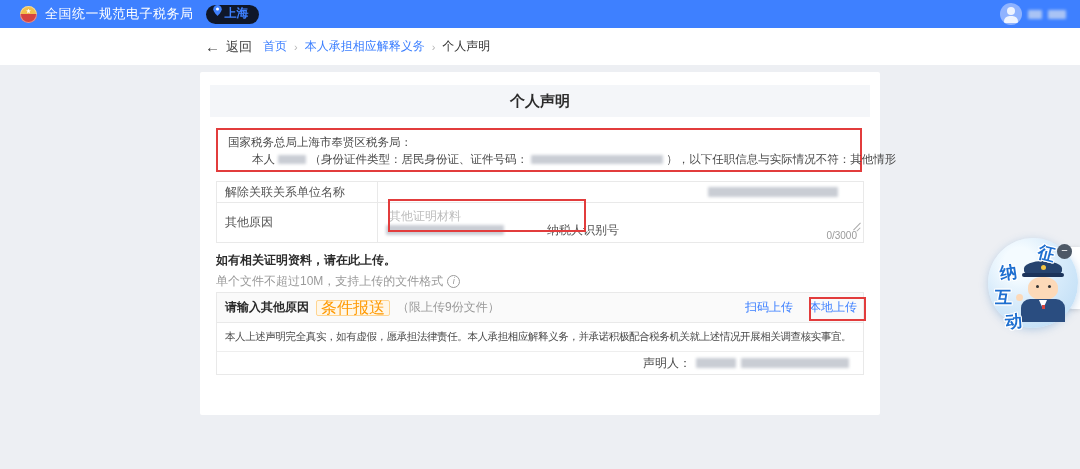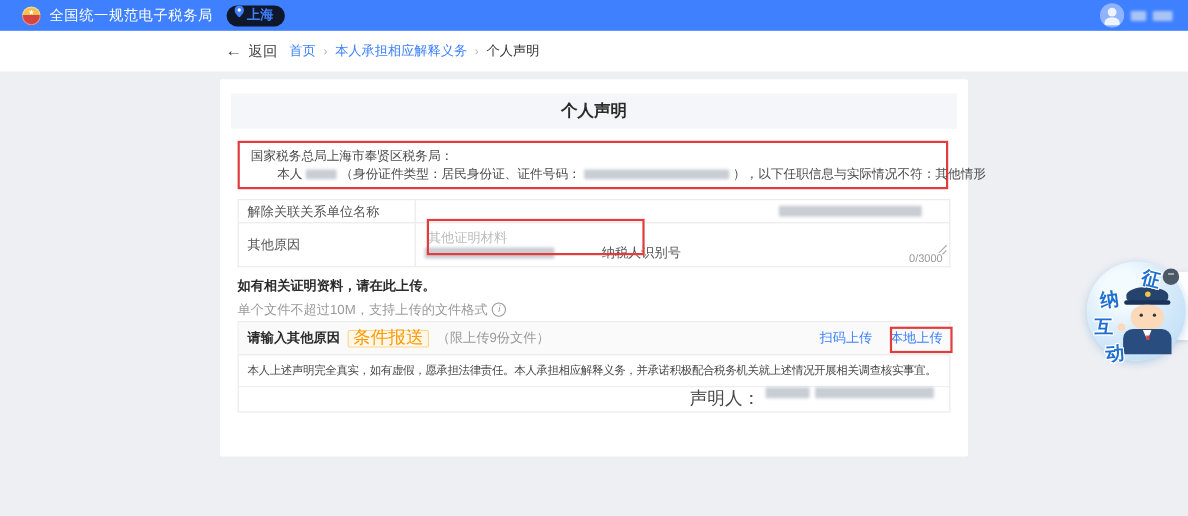--- a/index.html
+++ b/index.html
@@ -75,22 +75,22 @@
   .u-r1 { height:30px; background:#fafafa; border-bottom:1px solid #e9e9e9; display:flex; align-items:center;
     padding:0 6px 0 8px; font-size:12px; }
   .u-label { font-weight:bold; color:#2b2b2b; }
   .u-badge { margin-left:7px; background:#fff7e8; border:1px solid #ffd591; color:#ff9900; font-size:16px;
     padding:1px 4px; border-radius:2px; line-height:12px; }
   .u-limit { margin-left:7px; color:#9a9a9a; }
   .u-links { margin-left:auto; display:flex; gap:16px; }
   .u-link { color:#3e80ff; cursor:pointer; }
   .u-r2 { height:29px; border-bottom:1px solid #eee; display:flex; align-items:center; padding:0 8px;
     font-size:10.5px; letter-spacing:-.4px; color:#4a4a4a; white-space:nowrap; }
-  .u-r3 { height:22px; display:flex; align-items:flex-start; justify-content:flex-end; gap:5px;
-    padding-right:14px; font-size:16px; color:#4a4a4a; }
+  .u-r3 { height:22px; display:flex; align-items:center; justify-content:flex-end; gap:5px;
+    padding-right:14px; font-size:12px; color:#4a4a4a; }
 
   
   .anno { position:absolute; border:2px solid #e23c3c; pointer-events:none; z-index:3; }
   .anno-placeholder { left:188px; top:127px; width:198px; height:33px; }
   .anno-local { left:609px; top:225px; width:57px; height:24px; }
 
   
   .w-tab { position:absolute; left:1062px; top:247px; width:18px; height:62px; background:#fff;
     border-radius:10px 0 0 10px; box-shadow:0 1px 5px rgba(0,0,0,.15); z-index:6; }
   .w-min { position:absolute; left:1057px; top:244px; width:15px; height:15px; background:#4d5866; color:#fff;

